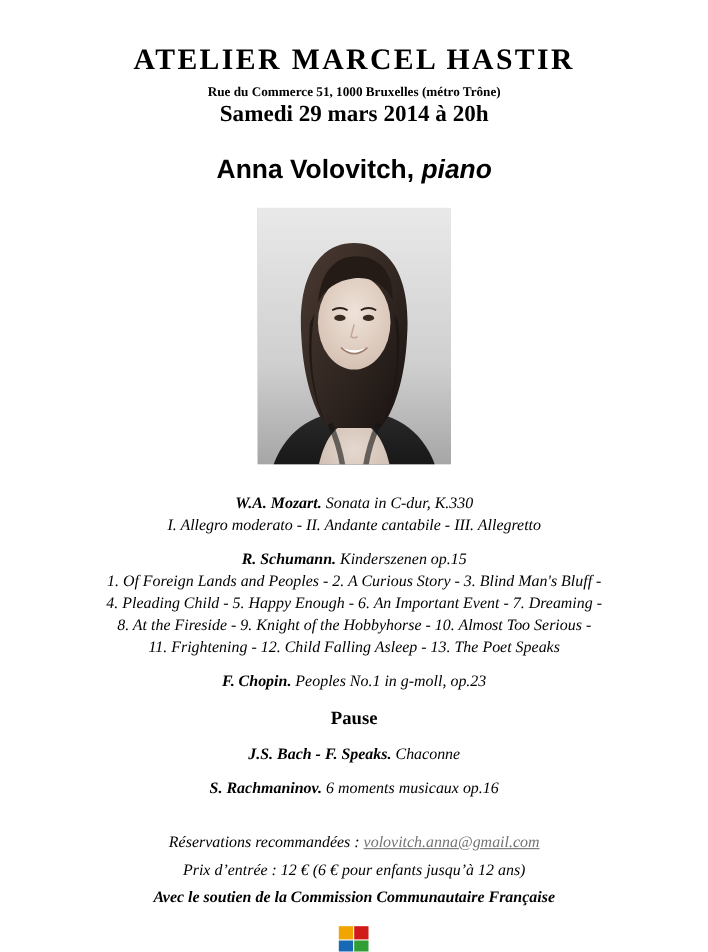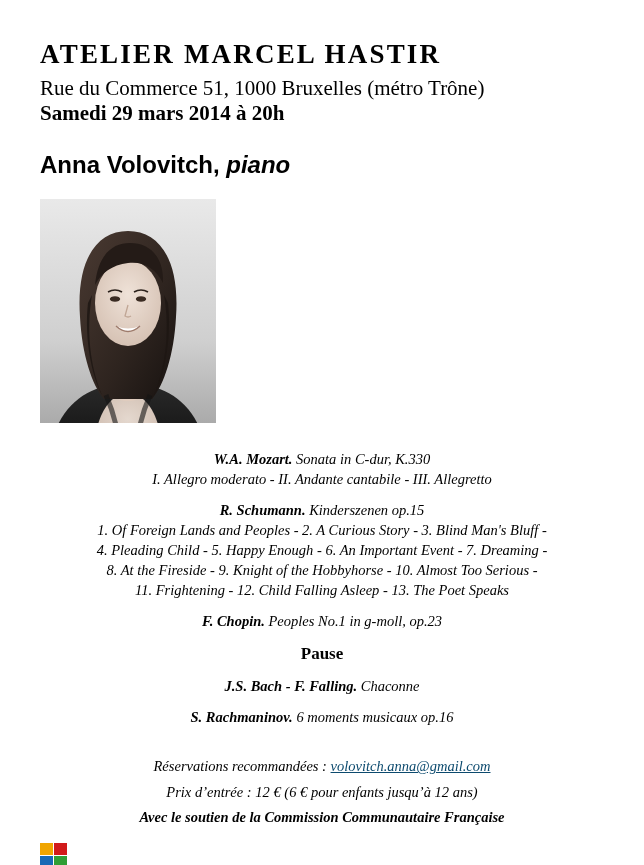--- a/index.html
+++ b/index.html
@@ -15,35 +15,35 @@
     overflow: hidden;
     position: relative;
   }
   .page {
     width: 644px;
     height: 865px;
     box-sizing: border-box;
     padding: 0 40px;
     display: flex;
     flex-direction: column;
-    align-items: flex-start;
+    align-items: center;
   }
   .venue {
     font-family: "Liberation Serif", serif;
     font-weight: bold;
     font-size: 27px;
     letter-spacing: 2.2px;
     margin-top: 40px;
     text-align: center;
     line-height: 1.1;
   }
   .address {
     font-family: "Liberation Serif", serif;
-    font-weight: normal;
-    font-size: 21px;
+    font-weight: bold;
+    font-size: 12px;
     margin-top: 6px;
     text-align: center;
   }
   .datetime {
     font-family: "Liberation Serif", serif;
     font-weight: bold;
     font-size: 21px;
     margin-top: 0;
     text-align: center;
   }
@@ -101,21 +101,21 @@
   .footer {
     margin-top: 16px;
     width: 100%;
     text-align: center;
     font-family: "Liberation Serif", serif;
     font-style: italic;
     font-size: 14.5px;
     line-height: 1.75;
   }
   .footer .email {
-    color: #0c4a6e;
+    color: #737373;
     text-decoration: underline;
     font-style: italic;
   }
   .footer .support {
     font-weight: bold;
     font-style: italic;
   }
 
   .logo {
     margin-top: 12px;
@@ -223,21 +223,21 @@
     <div class="prog-block">
       <div class="prog-line">
         <span class="composer">F. Chopin.</span><span> Peoples No.1 in g-moll, op.23</span>
       </div>
     </div>
 
     <div class="pause">Pause</div>
 
     <div class="prog-block">
       <div class="prog-line">
-        <span class="composer">J.S. Bach - F. Falling.</span><span> Chaconne</span>
+        <span class="composer">J.S. Bach - F. Speaks.</span><span> Chaconne</span>
       </div>
     </div>
 
     <div class="prog-block">
       <div class="prog-line">
         <span class="composer">S. Rachmaninov.</span><span> 6 moments musicaux op.16</span>
       </div>
     </div>
 
   </div>

